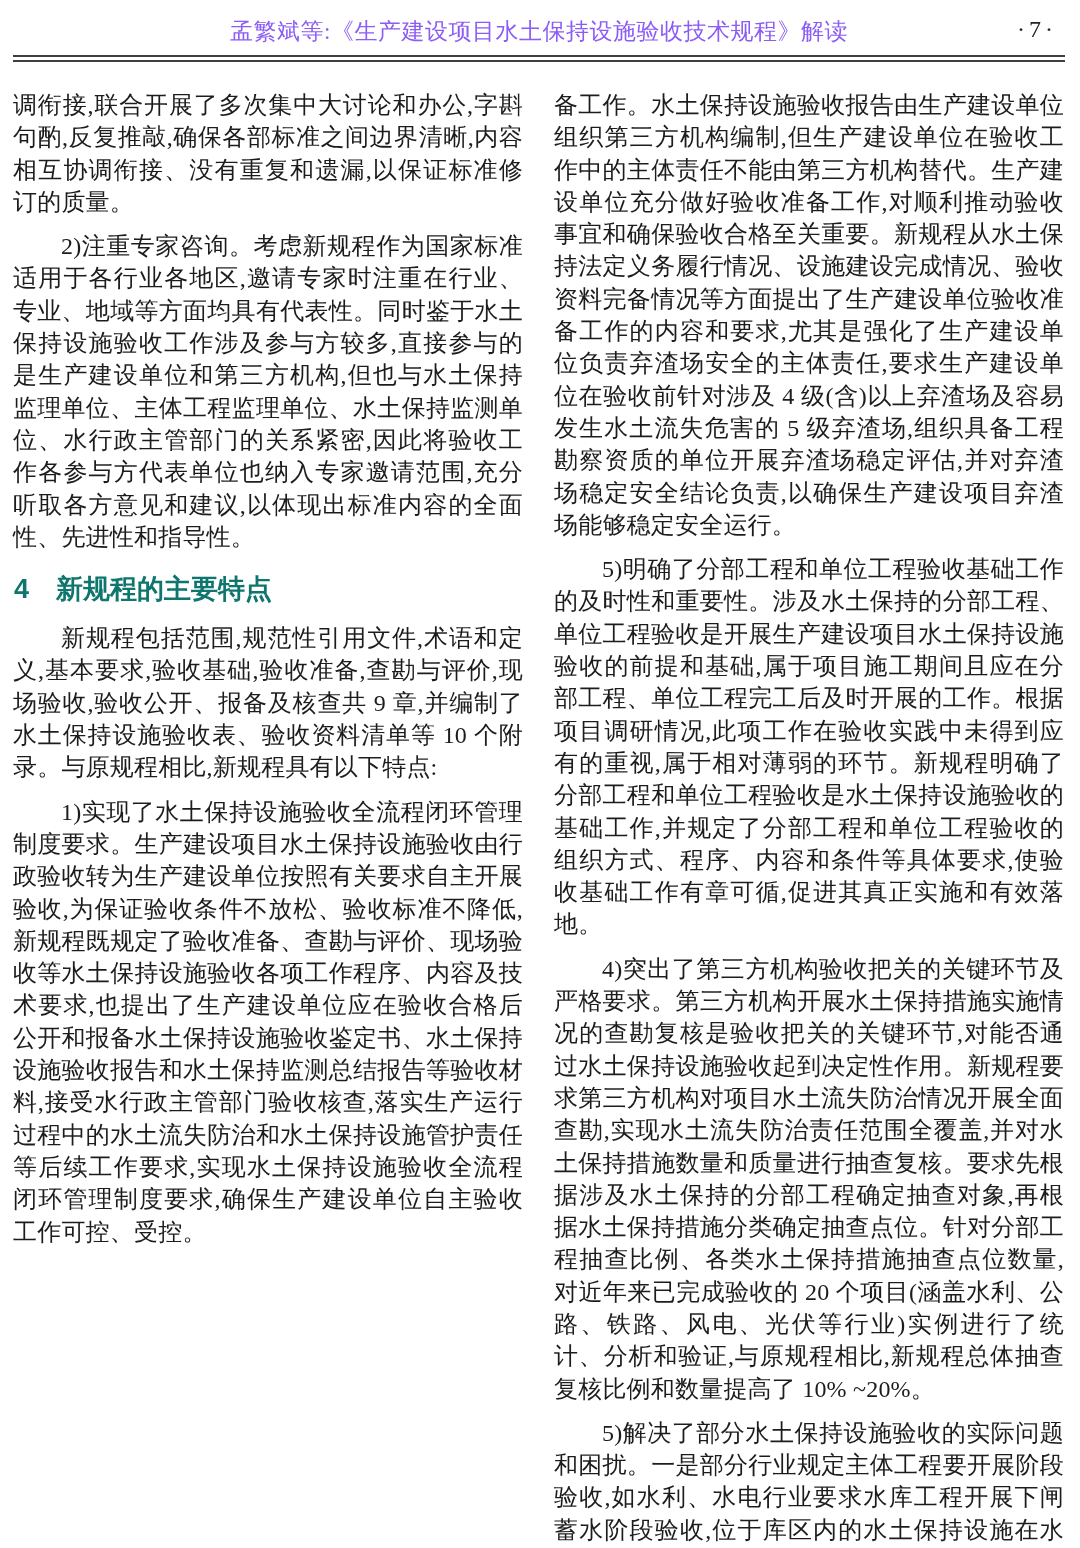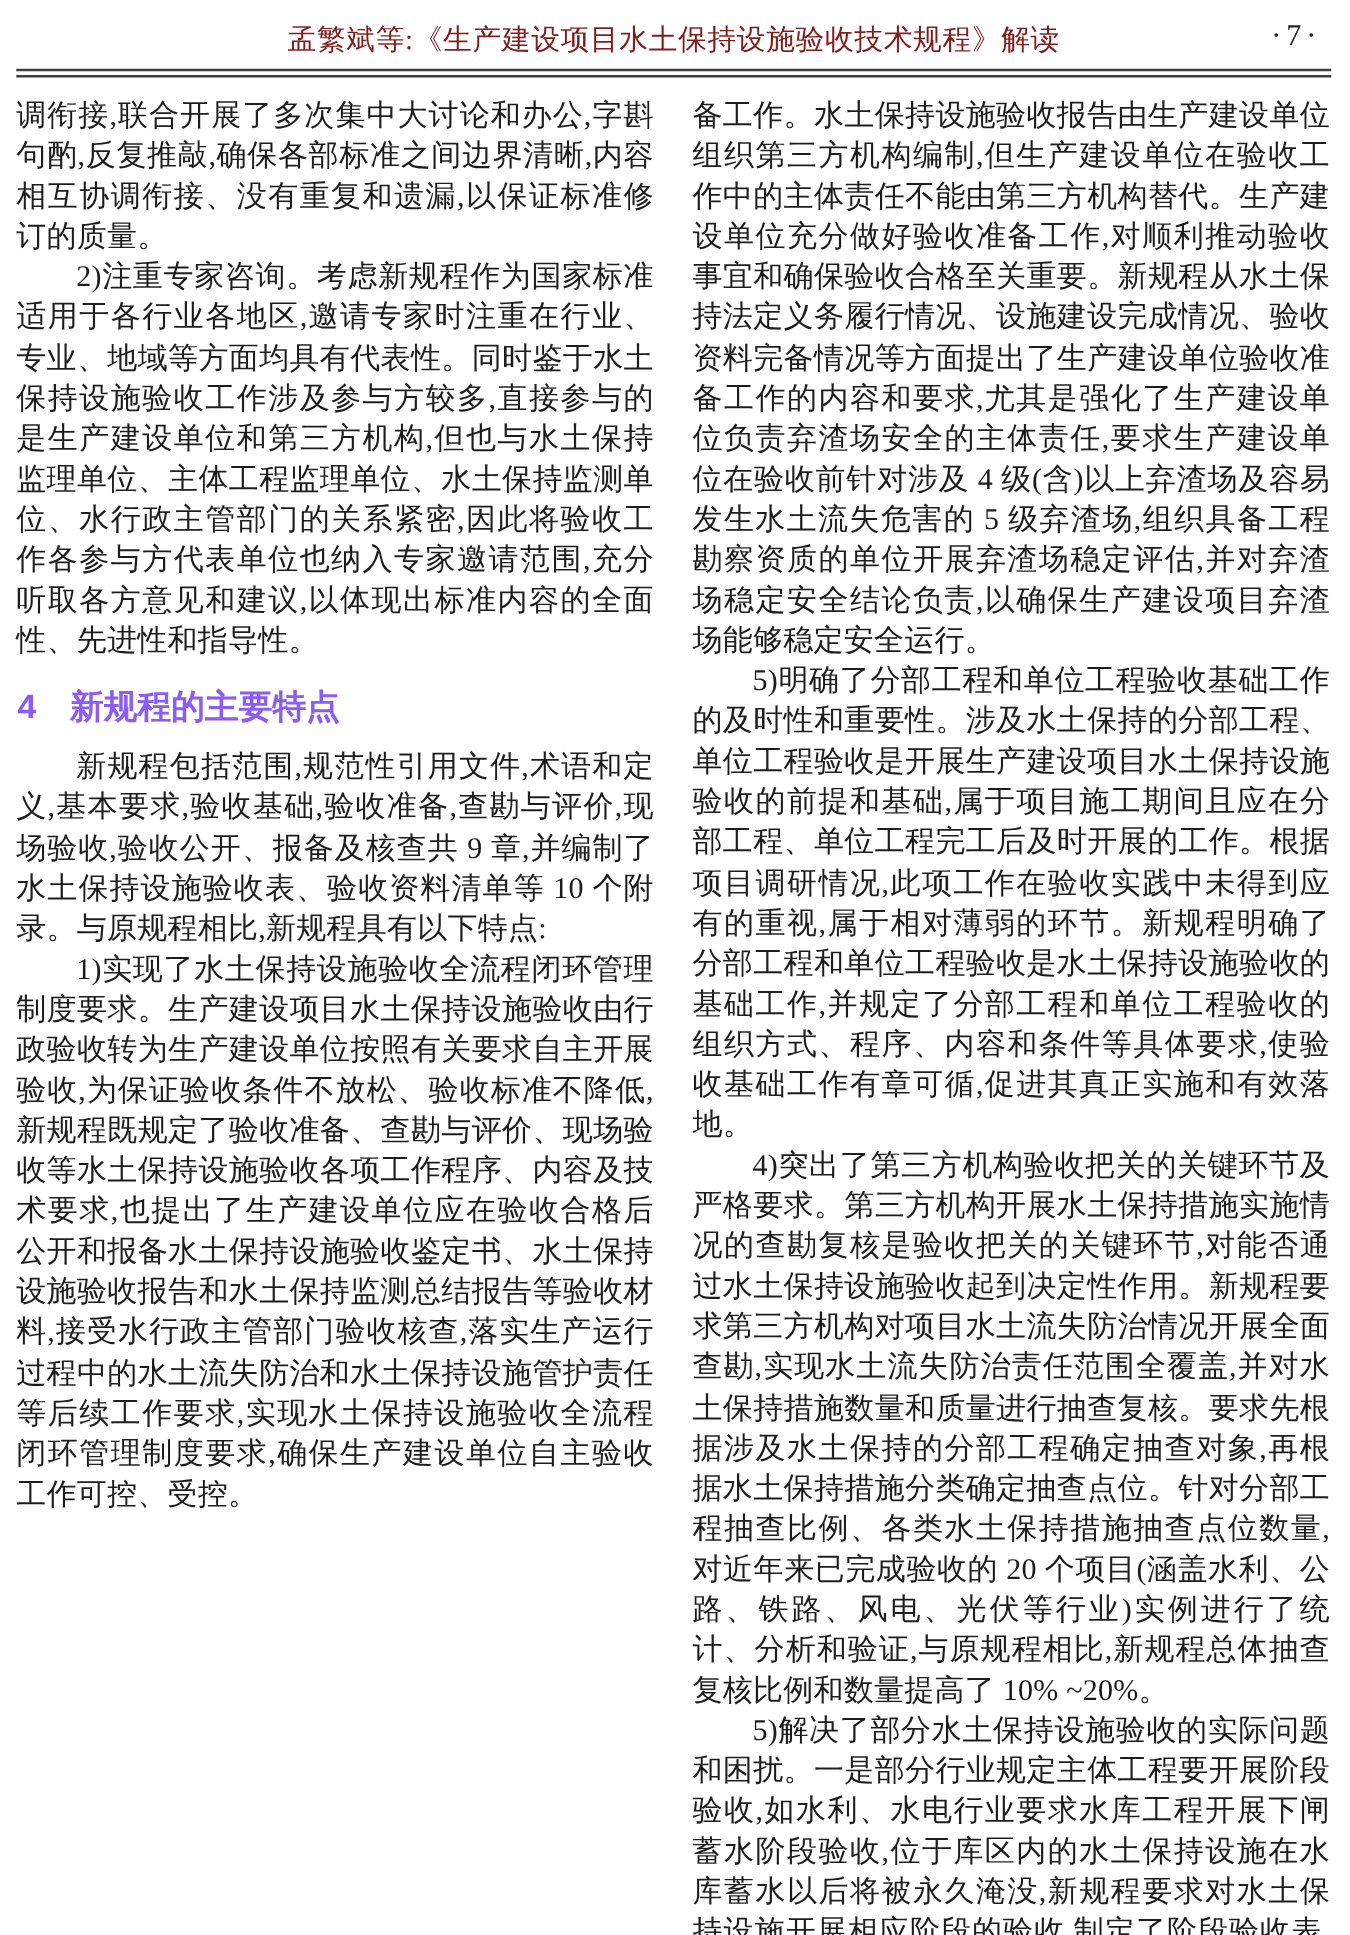--- a/index.html
+++ b/index.html
@@ -9,21 +9,21 @@
     color: #1c1c1c;
     font-family: "Liberation Serif", "DejaVu Serif", serif;
     overflow: hidden;
   }
   .page { width: 1080px; height: 1548px; padding: 14px 15px 0 13px; }
 
   .running-header { position: relative; height: 36px; }
   .running-title {
     position: absolute; left: 0; right: 0; top: 2px;
     text-align: center; font-size: 23px; letter-spacing: 0.5px;
-    color: #7f1d1d;
+    color: #8b5cf6;
   }
   .page-number {
     position: absolute; right: 8px; top: 2px;
     font-size: 24px; letter-spacing: 4px; color: #222;
   }
   .header-rule {
     height: 7px;
     border-top: 2px solid #3f3f3f;
     border-bottom: 2px solid #3f3f3f;
     margin-top: 5px;
@@ -31,28 +31,29 @@
 
   .columns { display: flex; gap: 31px; margin-top: 15px; }
   .column { width: 510px; }
 
   p.body-paragraph {
     font-size: 24px;
     line-height: 32.3px;
     text-align: justify;
     text-justify: inter-ideograph;
     letter-spacing: 0.2px;
+    margin-top: 12px;
   }
   p.body-paragraph.indent { text-indent: 2em; }
 
   .section-heading {
     font-family: "Liberation Sans", "DejaVu Sans", sans-serif;
     font-size: 27px;
     font-weight: bold;
-    color: #8b5cf6;
+    color: #0f766e;
     line-height: 31px;
     margin: 21px 0 17px 1px;
   }
   .heading-number { margin-right: 27px; }
 </style>
 </head>
 <body>
 
 <div class="page">
 

